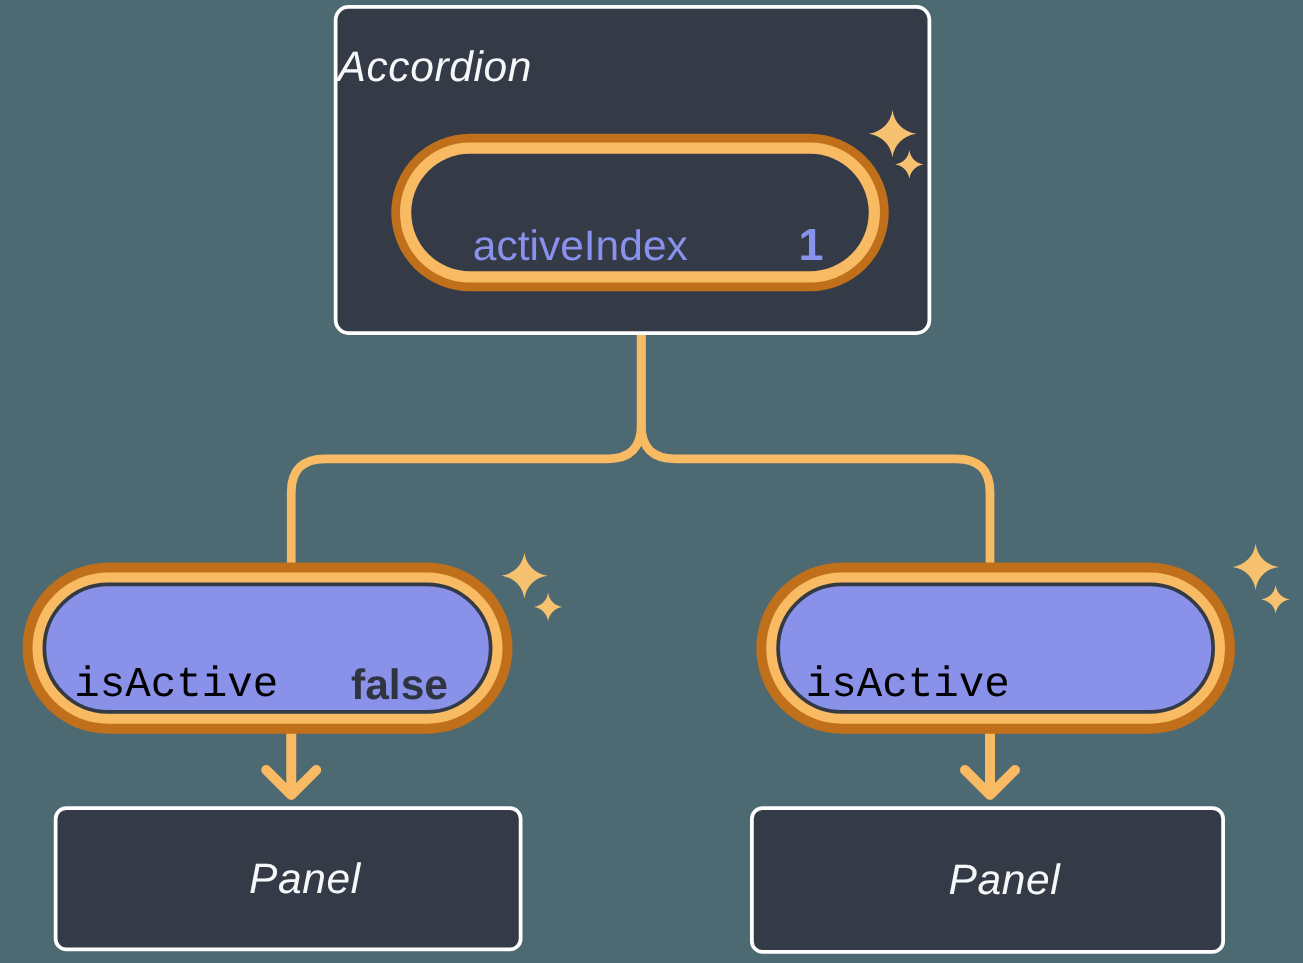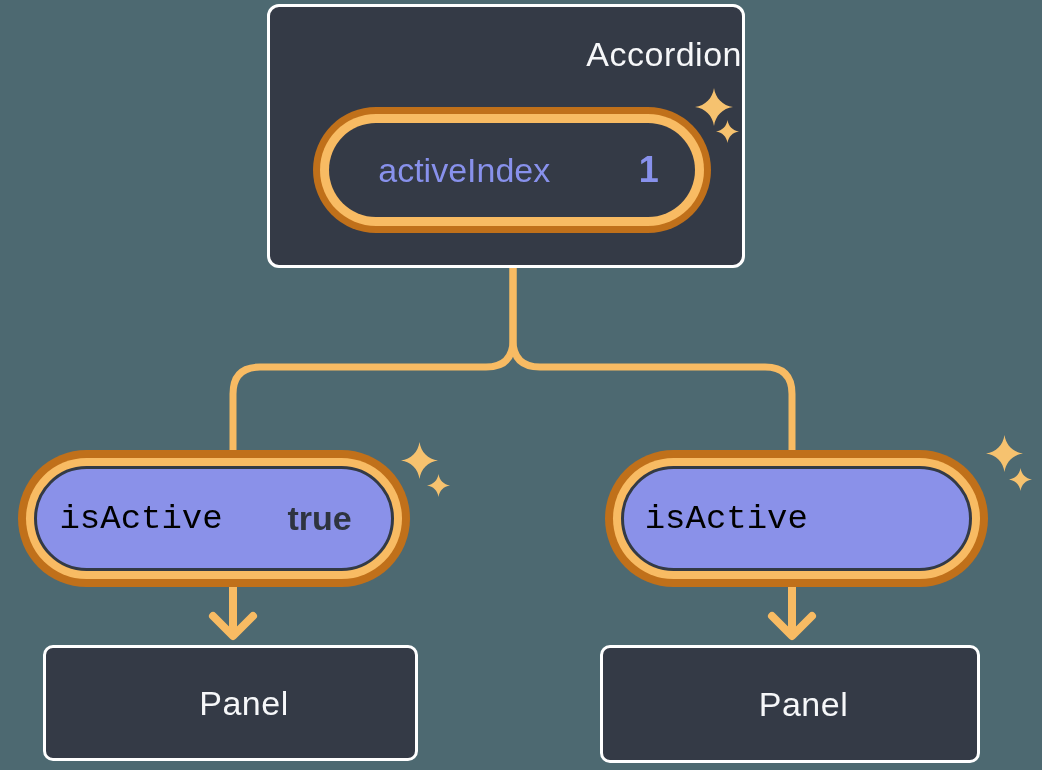--- a/index.html
+++ b/index.html
@@ -21,22 +21,23 @@
     background:#343A46;
     border:3px solid #FFFFFF;
     border-radius:12px;
     box-sizing:border-box;
     color:#F6F7F9;
   }
   .node-title{
     color:#F6F7F9;
     font-size:34px;
     font-weight:500;
-    text-align:right;
+    text-align:left;
     letter-spacing:.5px;
+    font-style:italic;
   }
   .panel-node{
     display:flex;align-items:center;justify-content:center;
     border-radius:10px;
     padding-left:27px;
   }
 
   
   .ring-outer{
     background:#C0701A;
@@ -48,21 +49,21 @@
     background:#F8BB63;
     border-radius:999px;
     padding:9px;
     width:100%;height:100%;
     box-sizing:border-box;
   }
   .pill-body{
     border-radius:999px;
     width:100%;height:100%;
     box-sizing:border-box;
-    display:flex;align-items:center;
+    display:flex;align-items:flex-end;
     overflow:hidden;
   }
   .pill-cell{
     display:flex;align-items:center;justify-content:center;
     font-size:34px;
   }
   
   .state-body{background:#343A46;}
   .state-label{color:#8891EC;width:74.5%;}
   .state-value{color:#8891EC;font-weight:700;width:25.5%;font-size:36px;}
@@ -111,21 +112,21 @@
   </svg>
   <svg class="sparkle" style="left:716px;top:120px;width:23px;height:23px;" viewBox="0 0 24 24">
     <path d="M12 0 C12.9 6.5 17.5 11.1 24 12 C17.5 12.9 12.9 17.5 12 24 C11.1 17.5 6.5 12.9 0 12 C6.5 11.1 11.1 6.5 12 0 Z" fill="#F6C26F"></path>
   </svg>
 
   <div class="abs ring-outer" style="left:18px;top:450px;width:392px;height:137px;padding:8px;">
     <div class="ring-inner" style="padding:8px;">
       <div class="pill-body prop-body">
         <div class="pill-cell prop-label">isActive</div>
         <div class="prop-divider"></div>
-        <div class="pill-cell prop-value">true</div>
+        <div class="pill-cell prop-value">false</div>
       </div>
     </div>
   </div>
   <svg class="sparkle" style="left:401px;top:442px;width:37px;height:37px;" viewBox="0 0 24 24">
     <path d="M12 0 C12.9 6.5 17.5 11.1 24 12 C17.5 12.9 12.9 17.5 12 24 C11.1 17.5 6.5 12.9 0 12 C6.5 11.1 11.1 6.5 12 0 Z" fill="#F6C26F"></path>
   </svg>
   <svg class="sparkle" style="left:427px;top:474px;width:23px;height:23px;" viewBox="0 0 24 24">
     <path d="M12 0 C12.9 6.5 17.5 11.1 24 12 C17.5 12.9 12.9 17.5 12 24 C11.1 17.5 6.5 12.9 0 12 C6.5 11.1 11.1 6.5 12 0 Z" fill="#F6C26F"></path>
   </svg>
 

